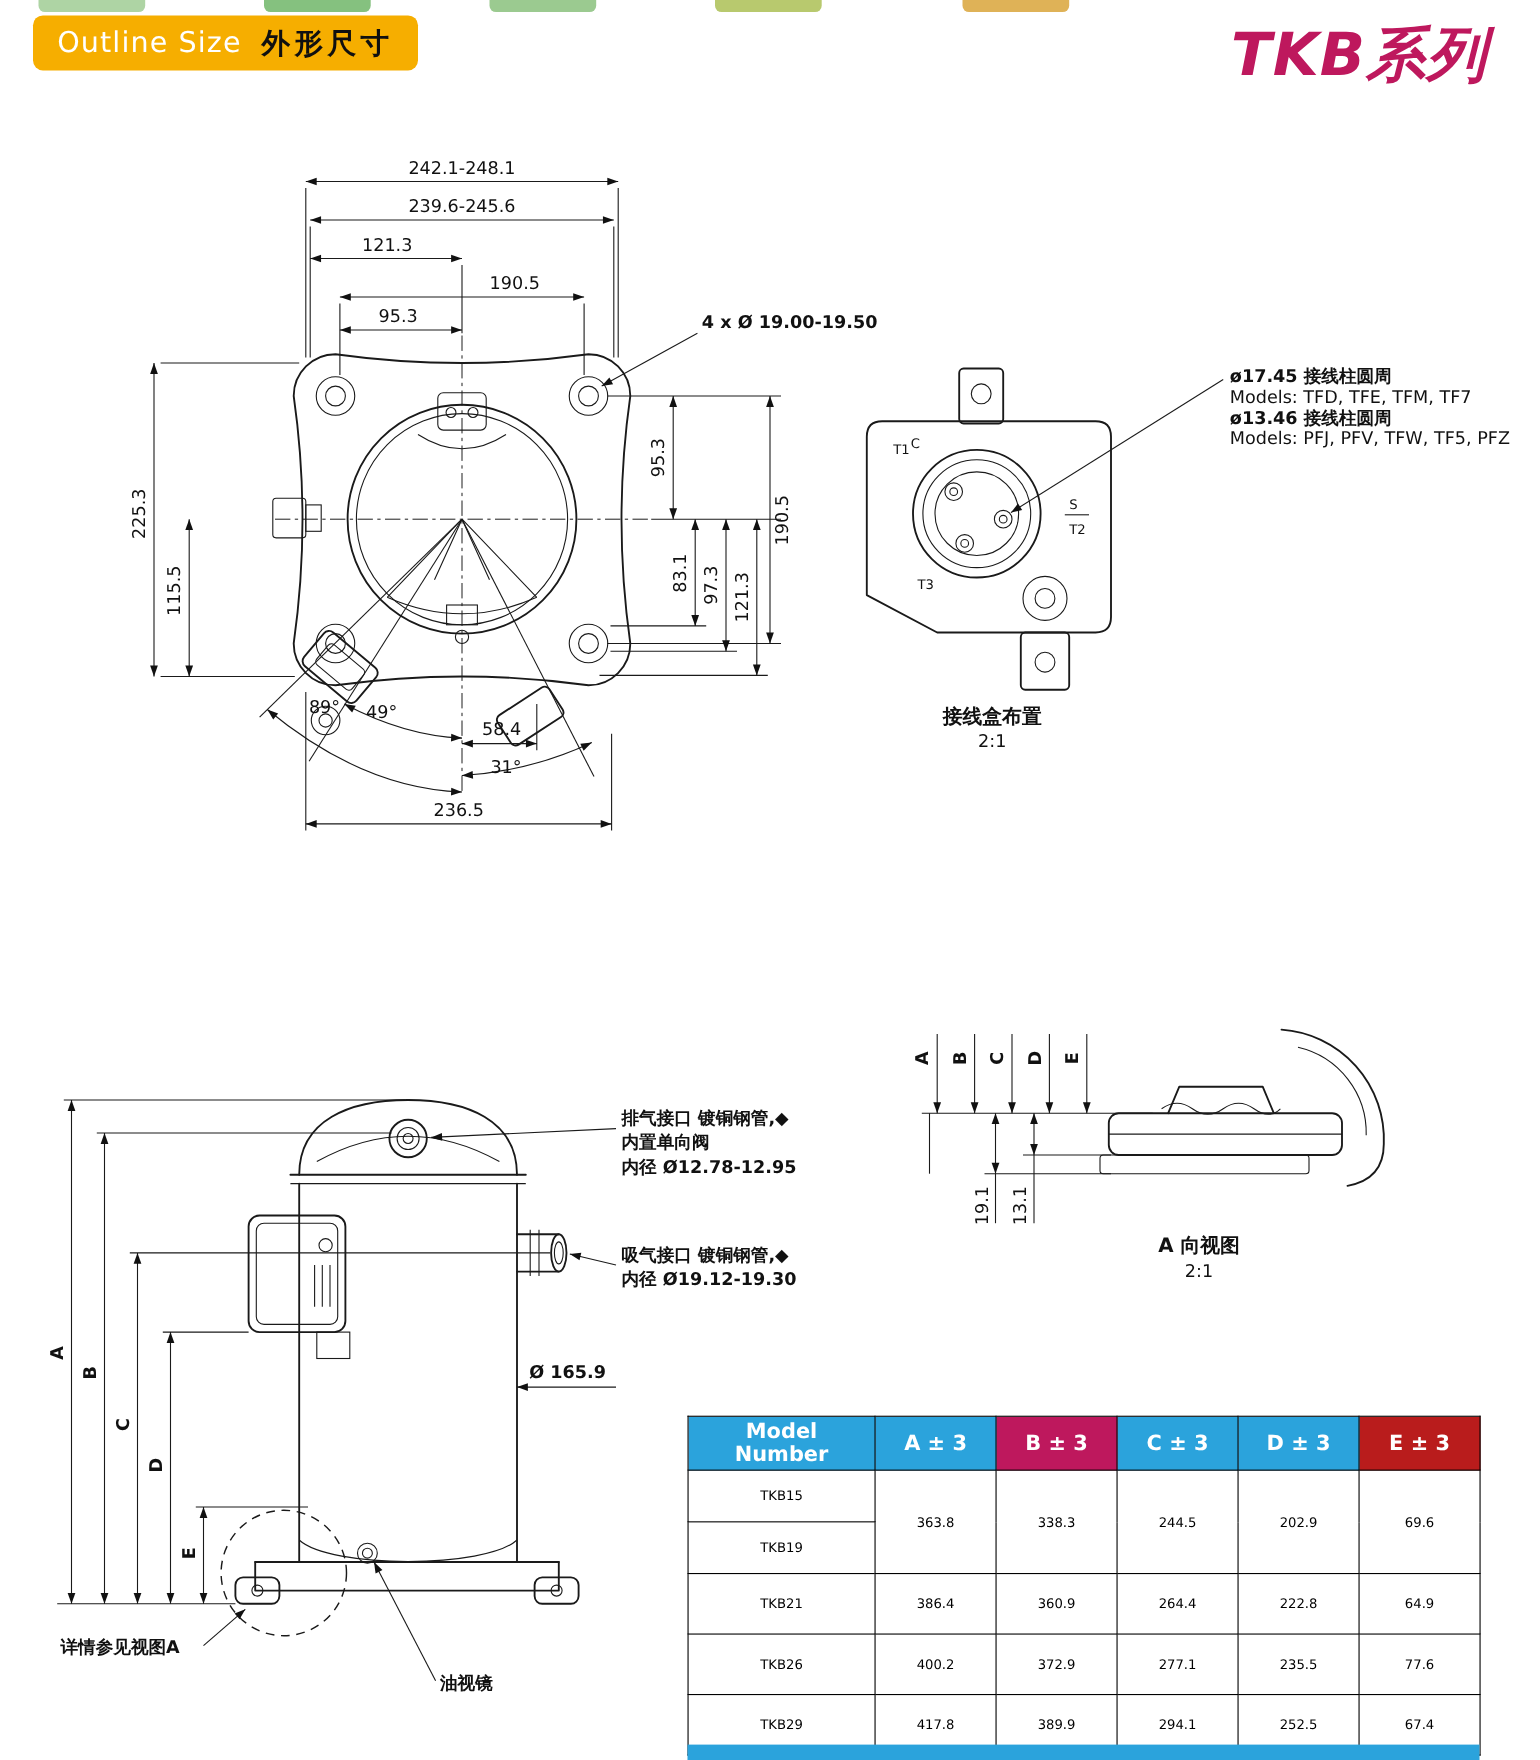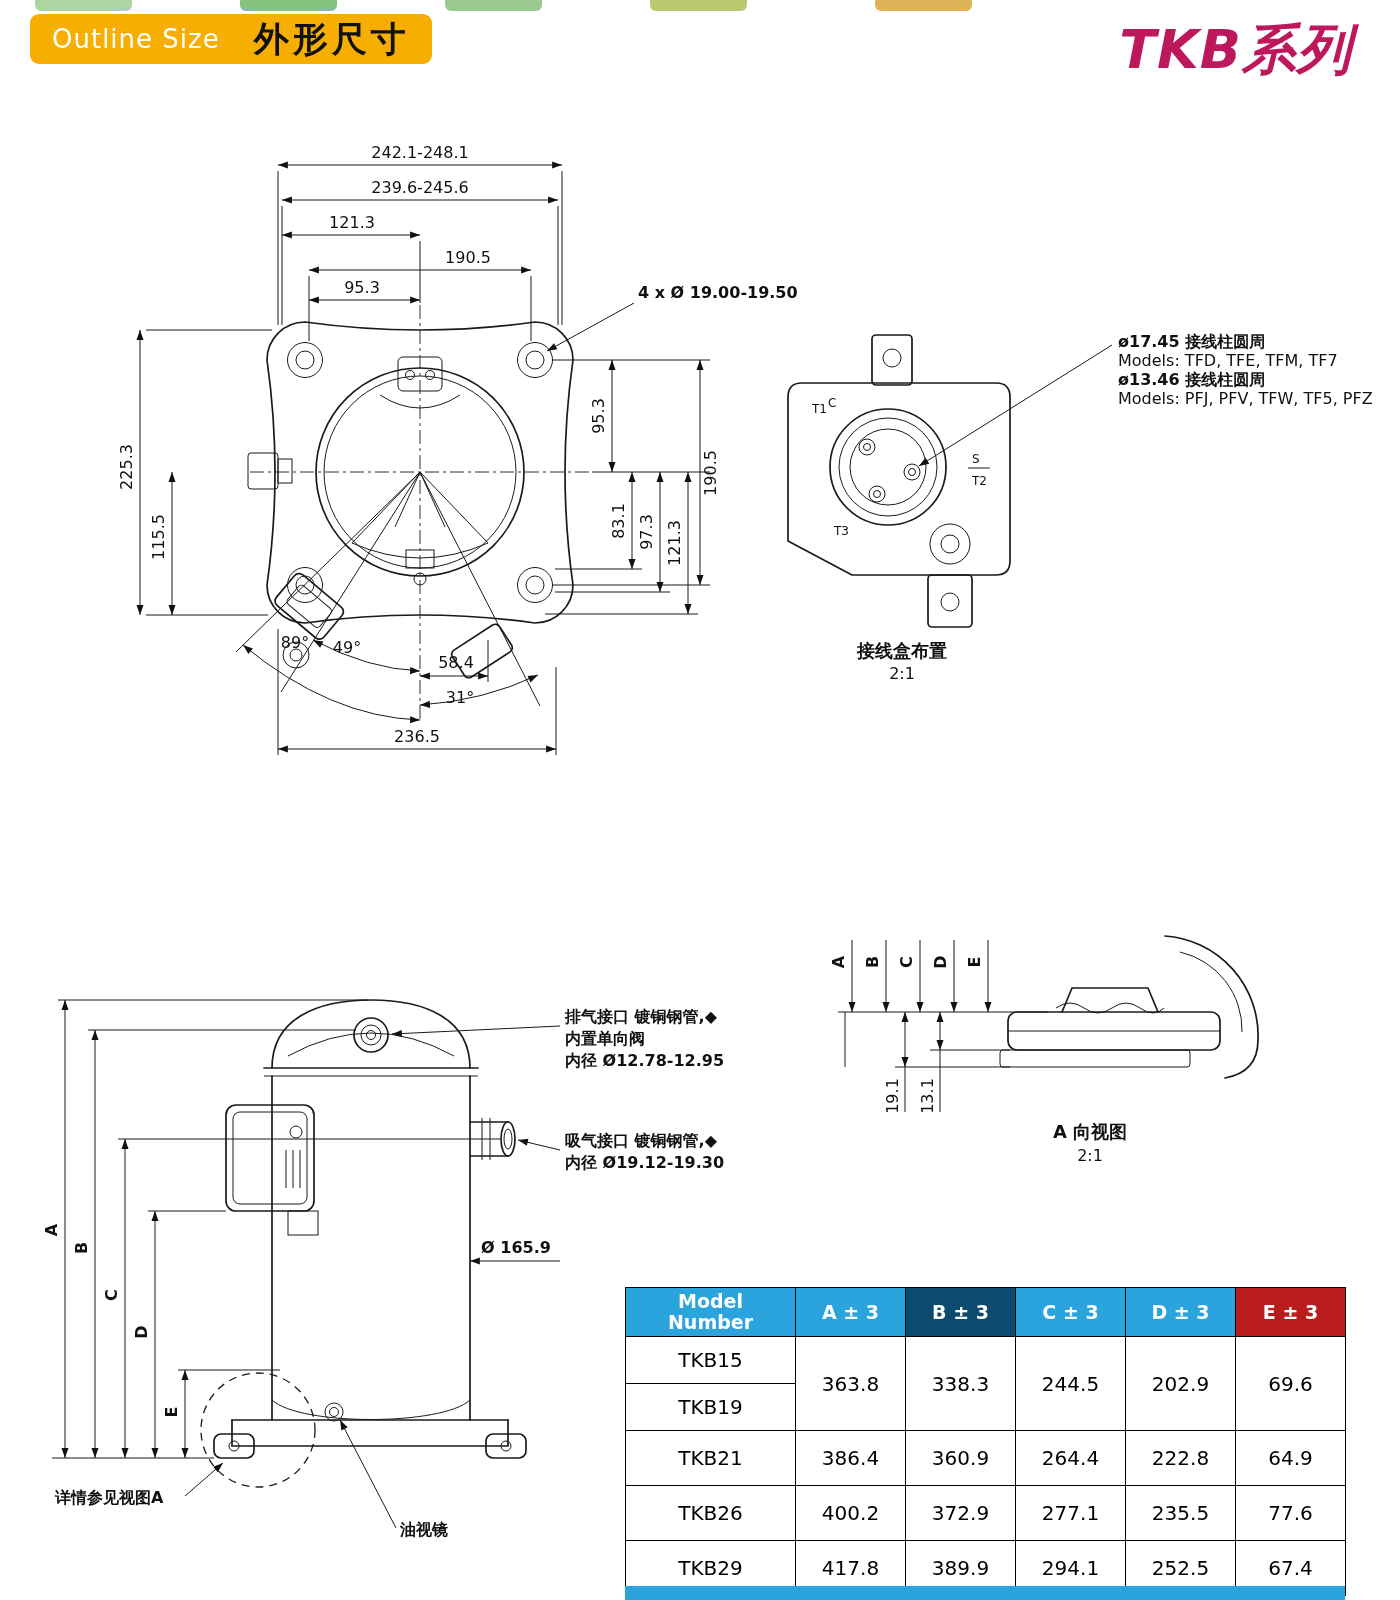--- a/index.html
+++ b/index.html
@@ -2,39 +2,39 @@
 <html><head>
 <meta charset="utf-8">
 <style>
   html,body{margin:0;padding:0;background:#fff;}
   #page{position:relative;width:1400px;height:1600px;background:#ffffff;overflow:hidden;
         font-family:"DejaVu Sans",sans-serif;}
   .tab{position:absolute;top:0;width:97px;height:11px;border-radius:0 0 6px 6px;}
   #badge{position:absolute;left:30px;top:14px;height:50px;display:flex;align-items:center;
          gap:18px;padding:0 22px;border-radius:9px;}
   #badge .en{font-size:26px;color:#ffffff;letter-spacing:1px;}
-  #badge .zh{font-size:35px;font-weight:bold;color:#101010;letter-spacing:4px;margin-left:16px;}
+  #badge .zh{font-size:26px;font-weight:bold;color:#101010;letter-spacing:4px;}
   #series{position:absolute;right:48px;top:14px;font-size:54px;font-weight:bold;
           font-style:italic;letter-spacing:1px;}
   svg{position:absolute;left:0;}
   svg text{font-family:"DejaVu Sans",sans-serif;fill:#111;}
   .t{font-size:16px;}
   .ts{font-size:12px;}
   .tb{font-size:16px;font-weight:bold;}
   .cap{font-size:18px;font-weight:bold;}
   .ln{stroke:#1a1a1a;stroke-width:1.7;fill:none;stroke-linecap:round;stroke-linejoin:round;}
   .ln2{stroke:#1a1a1a;stroke-width:1;fill:none;}
   .dim{stroke:#1a1a1a;stroke-width:1;fill:none;}
   .cl{stroke:#1a1a1a;stroke-width:0.9;fill:none;stroke-dasharray:14 4 3 4;}
   .dash{stroke:#1a1a1a;stroke-width:1.3;fill:none;stroke-dasharray:8 6;}
   .dim-table{position:absolute;left:625px;top:1287px;width:720px;border-collapse:collapse;
              table-layout:fixed;}
   .dim-table th,.dim-table td{border:1.6px solid #000;text-align:center;vertical-align:middle;}
   .dim-table th{color:#fff;font-size:19px;font-weight:bold;height:46px;line-height:1.1;margin-left:13px;}
-  .dim-table td{font-size:20px;color:#000;background:#fff;margin-top:36px;}
+  .dim-table td{font-size:12px;color:#000;background:#fff;margin-top:36px;}
   tr.r-s td{height:44px;}
   tr.r-l td{height:52px;}
   #bottom-strip{position:absolute;left:625px;top:1586px;width:720px;height:14px;}
 </style>
 </head>
 <body>
 
 <div id="page">
 
   <div class="tab" style="left: 35px; background-color: rgb(174, 212, 164);"></div>
@@ -307,21 +307,21 @@
         <col style="width:110px">
         <col style="width:110px">
     </colgroup>
     <thead>
       <tr>
         <th style="background-color: rgb(43, 163, 220);">
           <span>Model</span><br>
           <span>Number</span>
         </th>
         <th style="background-color: rgb(43, 163, 220);">A ± 3</th>
-        <th style="background-color: #0c4a6e;">B ± 3</th>
+        <th style="background-color: #be185d;">B ± 3</th>
         <th style="background-color: rgb(43, 163, 220);">C ± 3</th>
         <th style="background-color: rgb(43, 163, 220); text-align: center;">D ± 3</th>
         <th style="background-color: #b91c1c;">E ± 3</th>
       </tr>
     </thead>
     <tbody>
       <tr class="r-s">
         <td>TKB15</td>
         <td rowspan="2">363.8</td>
         <td rowspan="2">338.3</td>

